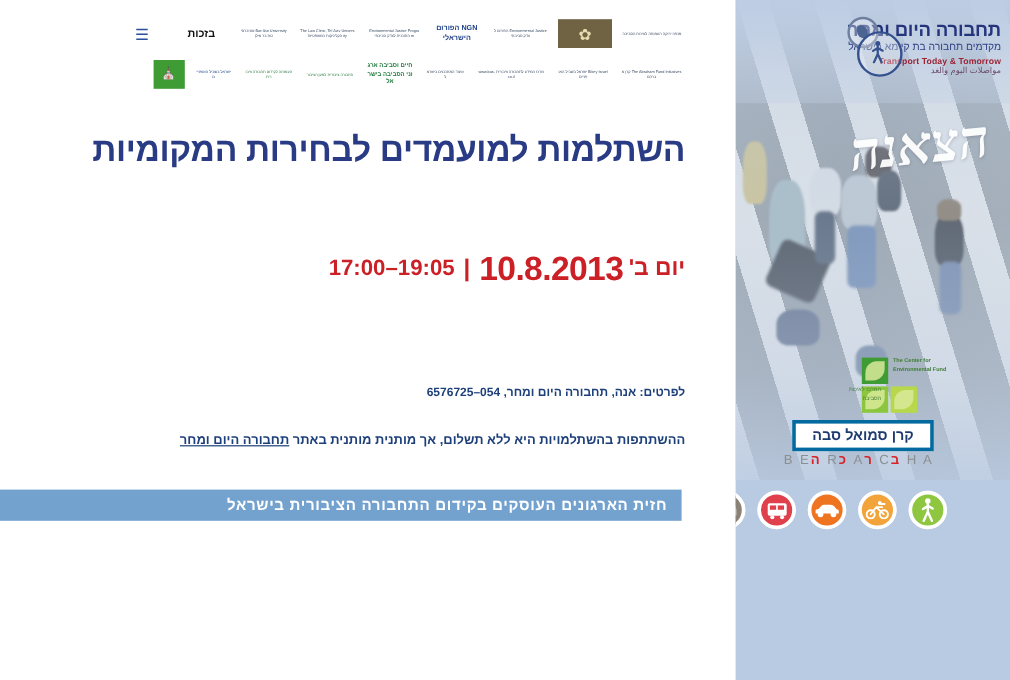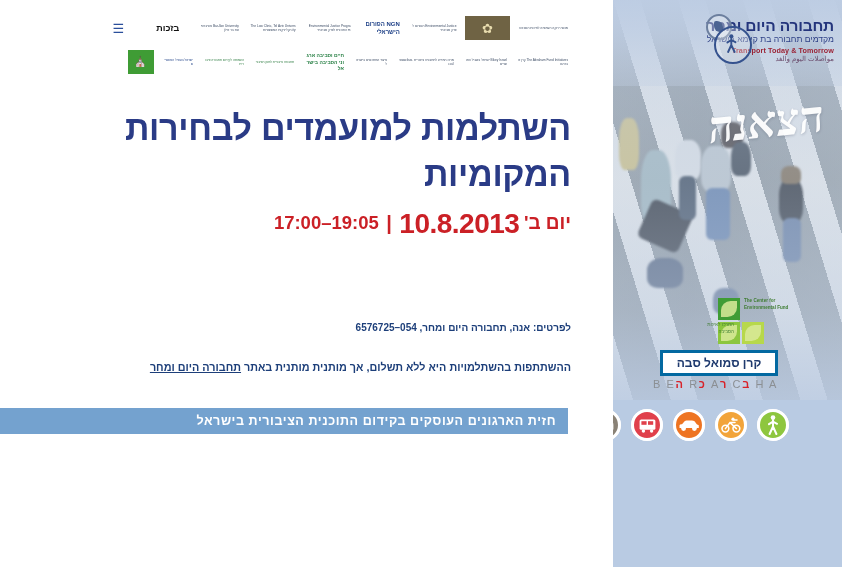--- a/index.html
+++ b/index.html
@@ -168,21 +168,21 @@
     position:absolute;left:100px;top:14px;width:470px;height:62px;
   }
   .lrow{display:flex;align-items:center;gap:7px;height:28px;}
   .lrow.r2{margin-top:6px;}
   .lg{
     height:24px;display:flex;align-items:center;justify-content:center;
     overflow:hidden;position:relative;
   }
   .lg .lines{
     position:relative;font-size:3.2px;line-height:1.35;color:#3a4a63;
-    padding:0 2px;white-space:normal;
+    text-align:center;padding:0 2px;white-space:normal;
     word-break:break-all;
   }
   .lg.b1{width:58px;}
   .lg.b2{width:48px;background:#6f6344;}
   .lg.b3{width:54px;}
   .lg.b4{width:46px;}
   .lg.b5{width:52px;}
   .lg.b6{width:54px;}
   .lg.b7{width:46px;}
   .lg.b8{width:52px;}
@@ -194,21 +194,21 @@
   .lg.c5{width:42px;}
   .lg.c6{width:44px;}
   .lg.c7{width:44px;}
   .lg.c8{width:34px;}
   .lg.c9{width:26px;background:#3f9c35;}
 
   .glyph{font-size:13px;line-height:1;}
 
   h1.title{
     position:absolute;right:42px;top:106px;width:540px;margin:0;
-    font-size:34px;font-weight:bold;color:#2a3b86;
+    font-size:28px;font-weight:bold;color:#2a3b86;
     line-height:1.34;text-align:right;letter-spacing:-.3px;
   }
   .when{
     position:absolute;right:42px;top:208px;width:540px;
     text-align:right;color:#cb2026;white-space:nowrap;
   }
   .when .label{font-size:19px;font-weight:bold;vertical-align:4px;}
   .when .big{font-size:28px;font-weight:bold;letter-spacing:-.5px;}
   .when .sep{font-size:20px;font-weight:bold;vertical-align:3px;padding:0 3px;}
   .when .hours{font-size:18.5px;font-weight:bold;vertical-align:4px;}
@@ -330,21 +330,21 @@
     </div>
 
 
     <div class="contact">לפרטים: אנה, תחבורה היום ומחר, 054–6576725</div>
 
     <div class="reginfo">
       <span>ההשתתפות בהשתלמויות היא ללא תשלום, אך מותנית מותנית באתר </span><a href="#">תחבורה היום ומחר</a>
     </div>
 
     <div class="banner">
-      <span class="btxt">חזית הארגונים העוסקים בקידום התוכנית הציבורית בישראל</span>
+      <span class="btxt">חזית הארגונים העוסקים בקידום התחבורה הציבורית בישראל</span>
     </div>
 
   </div>
 
   <div class="sidebar">
 
     <div class="photo">
       <div class="asphalt"></div>
       <div class="stripes"></div>
 

